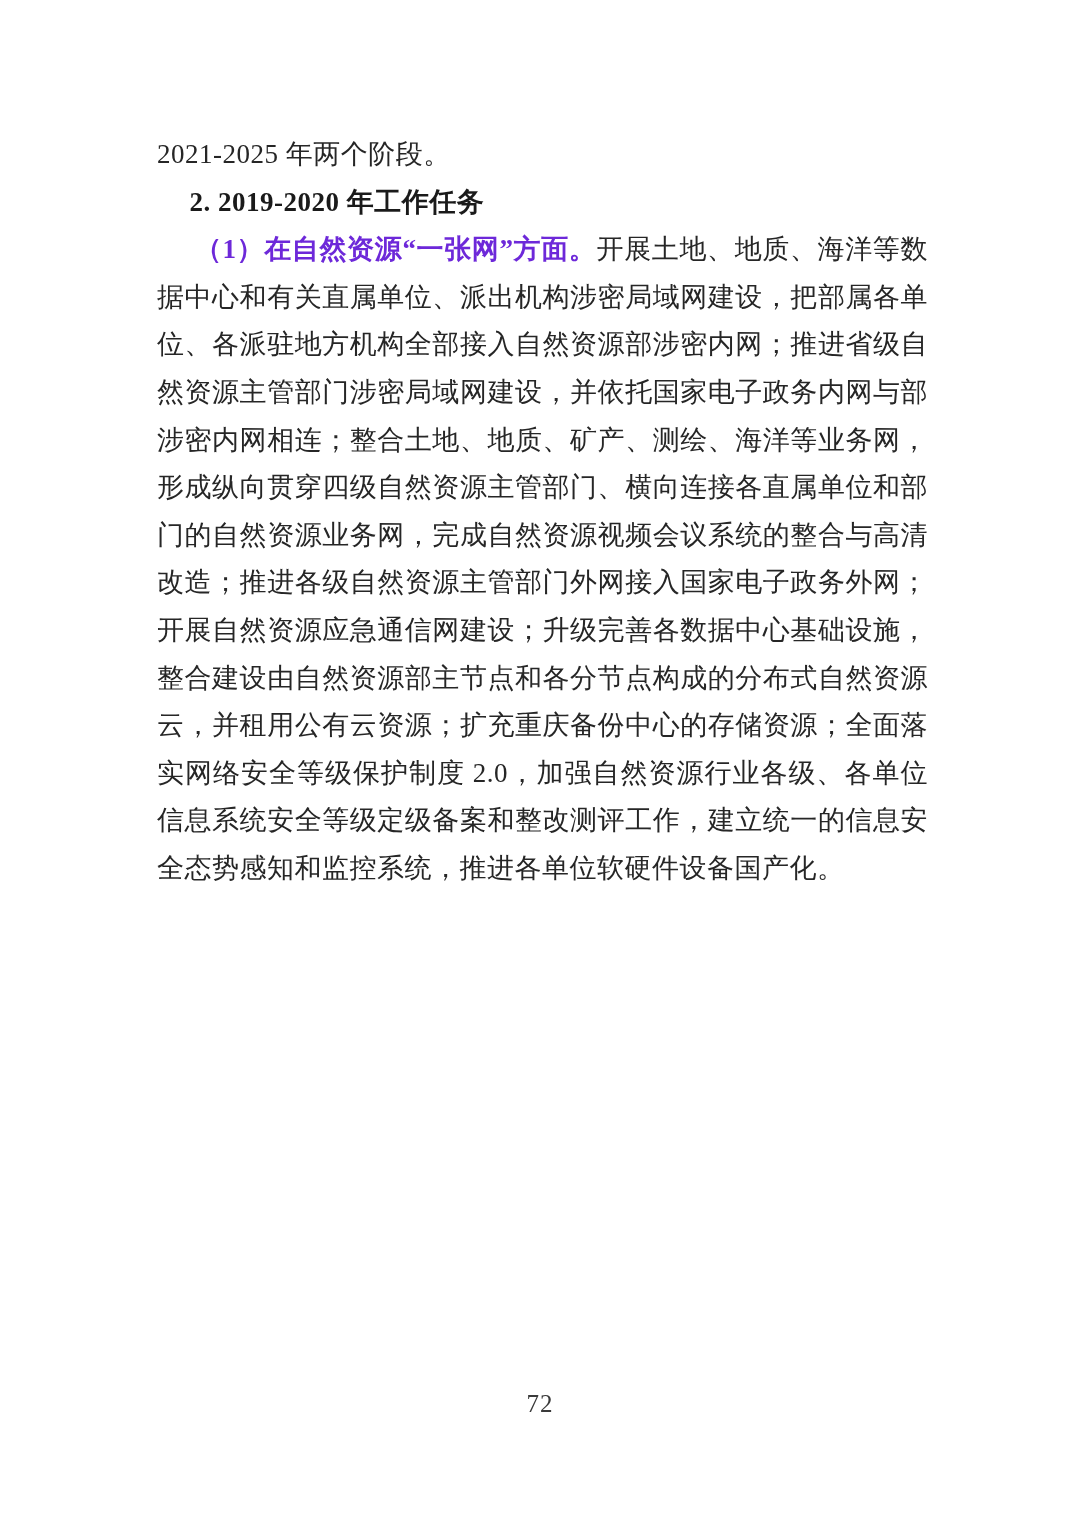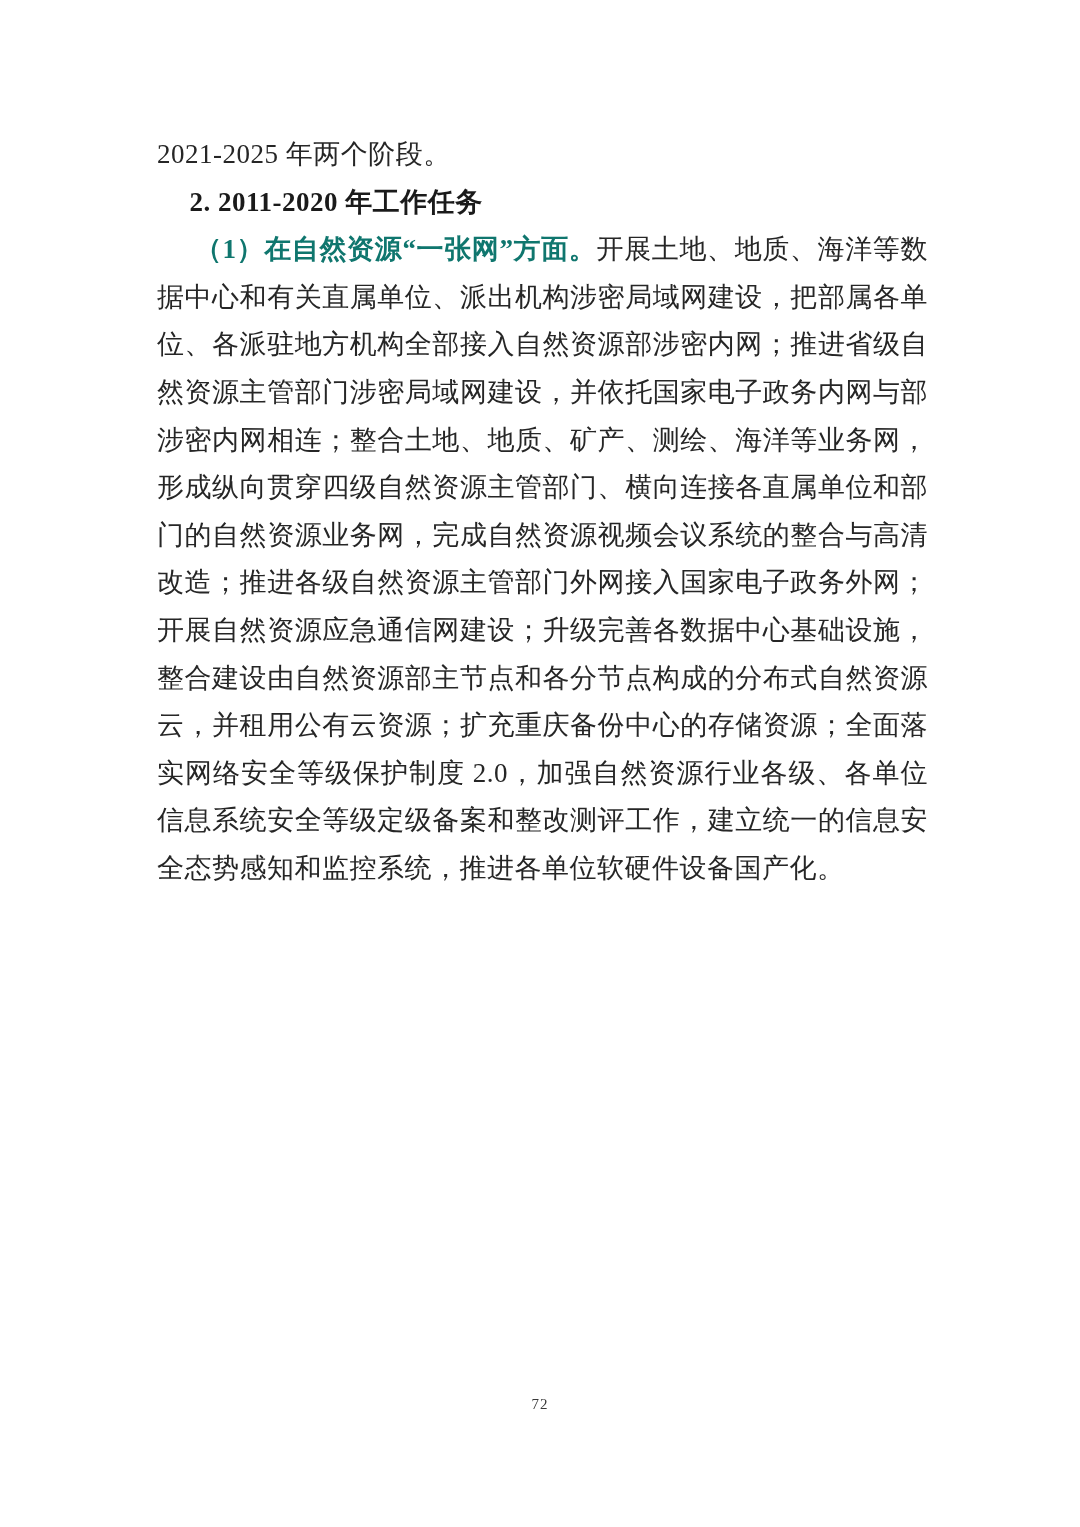--- a/index.html
+++ b/index.html
@@ -39,43 +39,43 @@
   .heading {
     font-weight: 700;
     color: #1a1a1a;
     text-indent: 1.2em;
   }
   .para {
     text-indent: 1.4em;
   }
   .para .lead {
     font-weight: 700;
-    color: #0f766e;
+    color: #6d28d9;
   }
   .page-number {
     position: absolute;
     left: 0;
     width: 100%;
     top: 1392px;
     text-align: center;
-    font-size: 15px;
+    font-size: 25px;
     line-height: 24px;
     color: #3a3a3a;
     letter-spacing: 1px;
   }
 </style>
 </head>
 <body>
 
 <div class="page">
   <div class="content">
 
     <p class="intro">2021-2025 年两个阶段。</p>
 
-    <h3 class="heading">2. 2011-2020 年工作任务</h3>
+    <h3 class="heading">2. 2019-2020 年工作任务</h3>
 
     <p class="para"><span class="lead">（1）在自然资源“一张网”方面。</span><span>开展土地、地质、海洋等数据中心和有关直属单位、派出机构涉密局域网建设，把部属各单位、各派驻地方机构全部接入自然资源部涉密内网；推进省级自然资源主管部门涉密局域网建设，并依托国家电子政务内网与部涉密内网相连；整合土地、地质、矿产、测绘、海洋等业务网，形成纵向贯穿四级自然资源主管部门、横向连接各直属单位和部门的自然资源业务网，完成自然资源视频会议系统的整合与高清改造；推进各级自然资源主管部门外网接入国家电子政务外网；开展自然资源应急通信网建设；升级完善各数据中心基础设施，整合建设由自然资源部主节点和各分节点构成的分布式自然资源云，并租用公有云资源；扩充重庆备份中心的存储资源；全面落实网络安全等级保护制度 2.0，加强自然资源行业各级、各单位信息系统安全等级定级备案和整改测评工作，建立统一的信息安全态势感知和监控系统，推进各单位软硬件设备国产化。</span></p>
 
 
 
   </div>
 
   <div class="page-number">72</div>
 </div>
 

